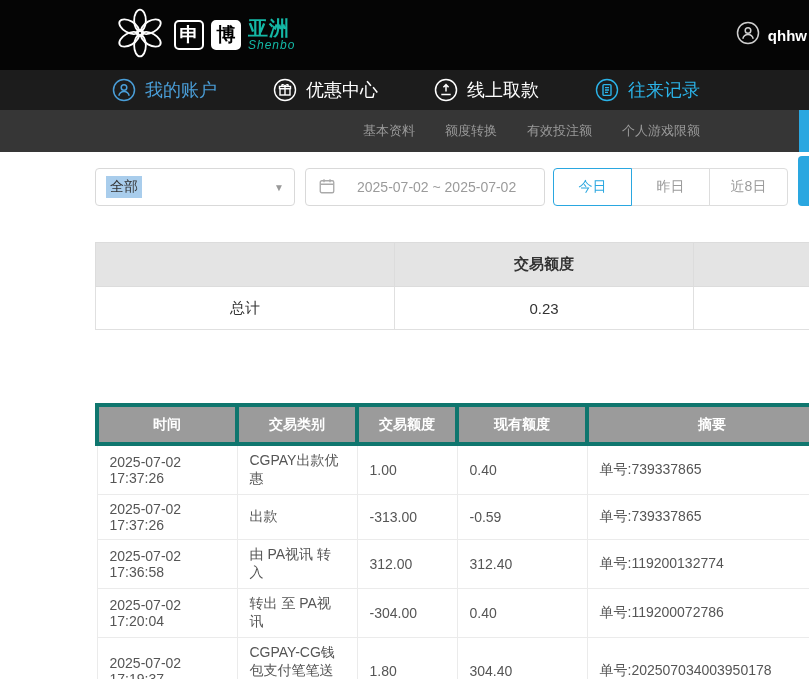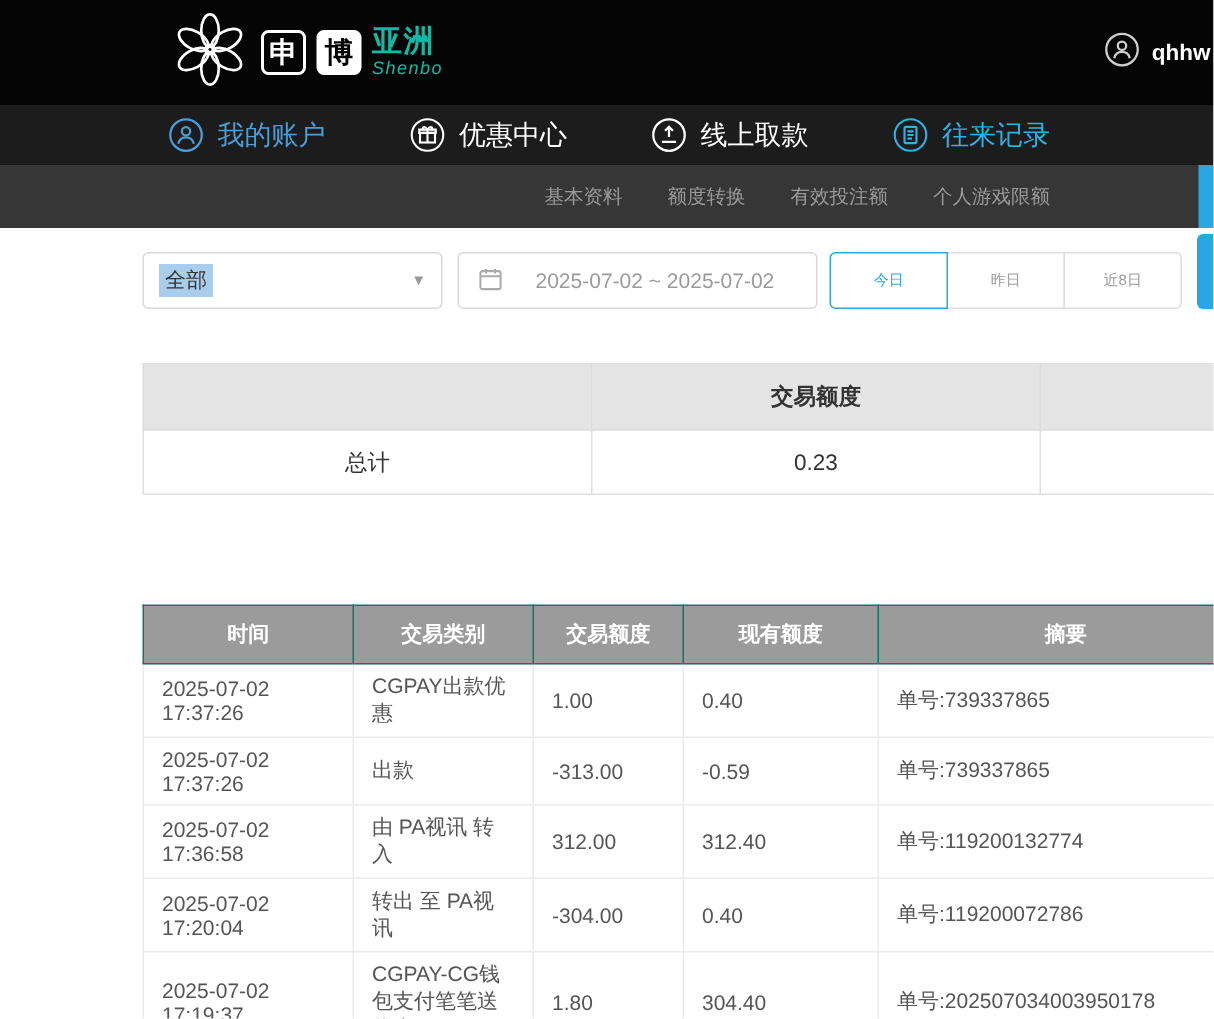--- a/index.html
+++ b/index.html
@@ -42,41 +42,41 @@
     align-items:flex-end; }
   .select-box { width:200px; height:38px; border:1px solid #d9d9d9; border-radius:4px;
     background:#fff; display:flex; align-items:center; padding:0 10px; cursor:pointer; }
   .select-value { background:#a9cdec; color:#333; font-size:14px; padding:2px 4px; }
   .select-arrow { margin-left:auto; color:#999; font-size:10px; }
   .date-box { width:240px; height:38px; border:1px solid #d9d9d9; border-radius:4px;
     background:#fff; display:flex; align-items:center; gap:21px; padding:0 12px;
     margin-left:10px; color:#9b9b9b; font-size:14px; cursor:pointer; white-space:nowrap; }
   .quick-group { display:flex; margin-left:8px; }
   .quick-btn { width:79px; height:38px; border:1px solid #ddd; background:#fff; color:#9b9b9b;
-    font-size:10px; display:flex; align-items:center; justify-content:center; cursor:pointer;
+    font-size:14px; display:flex; align-items:center; justify-content:center; cursor:pointer;
     margin-left:-1px; }
   .quick-btn:first-child { border-radius:4px 0 0 4px; margin-left:0; }
   .quick-btn:last-child { border-radius:0 4px 4px 0; }
   .quick-btn.active { border:1px solid #2aa7e0; color:#2aa7e0; position:relative; z-index:1; }
   .search-cut { position:absolute; right:0; top:4px; width:11px; height:50px;
     background:#2aa7e0; border-radius:4px 0 0 4px; cursor:pointer; }
 
   
   .summary-table { margin:36px 0 0 95px; border-collapse:collapse; width:740px;
     table-layout:fixed; }
   .summary-table th, .summary-table td { border:1px solid #e0e0e0; height:43px;
     text-align:center; font-size:15px; color:#333; }
   .summary-table thead th { background:#e4e4e4; font-weight:bold; height:44px;
     border-color:#dcdcdc; }
 
   
   .main-table { margin:73px 0 0 95px; border-collapse:collapse; width:740px;
     table-layout:fixed; }
   .main-table thead th { background:#9b9b9b; color:#fff; font-weight:bold; font-size:14px;
-    height:39px; text-align:center; border:1px solid #0f766e; }
+    height:39px; text-align:center; border:4px solid #0f766e; }
   .main-table tbody td { border:1px solid #ebebeb; height:39px; font-size:14px; color:#555;
     padding:6px 12px; background:#fff; }
   .c-left { text-align:left; }
   .c-right { text-align:left; }
 </style>
 </head>
 <body>
 
 <header class="top-header">
   <div class="logo-wrap">

